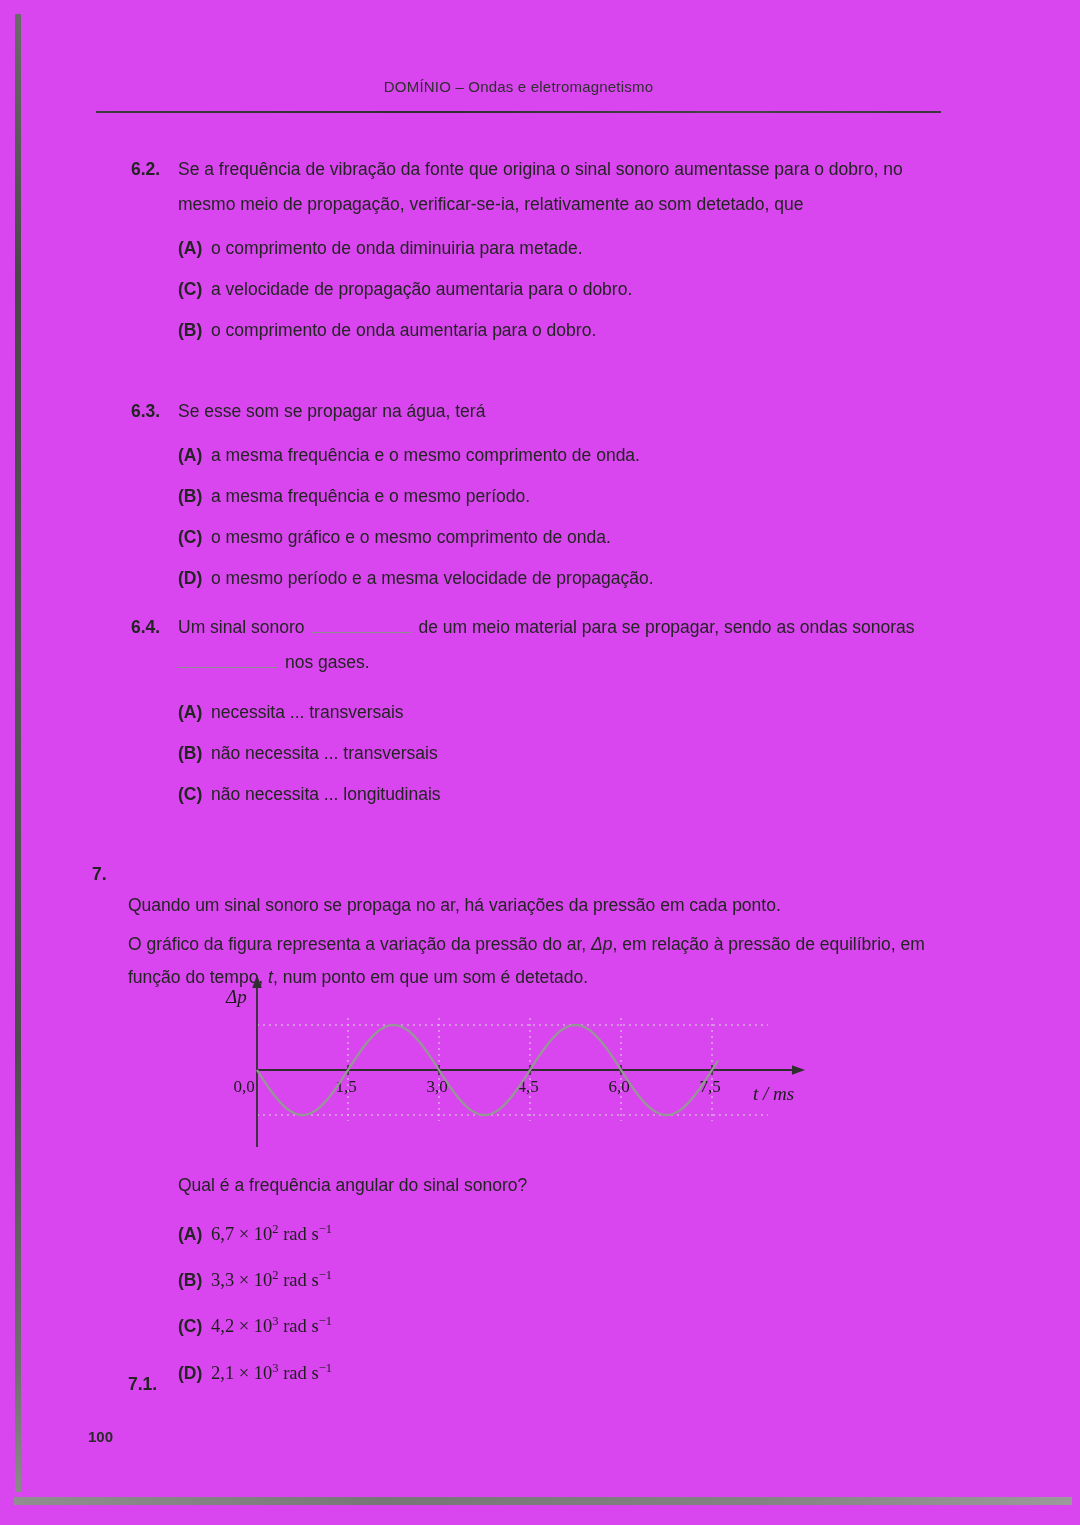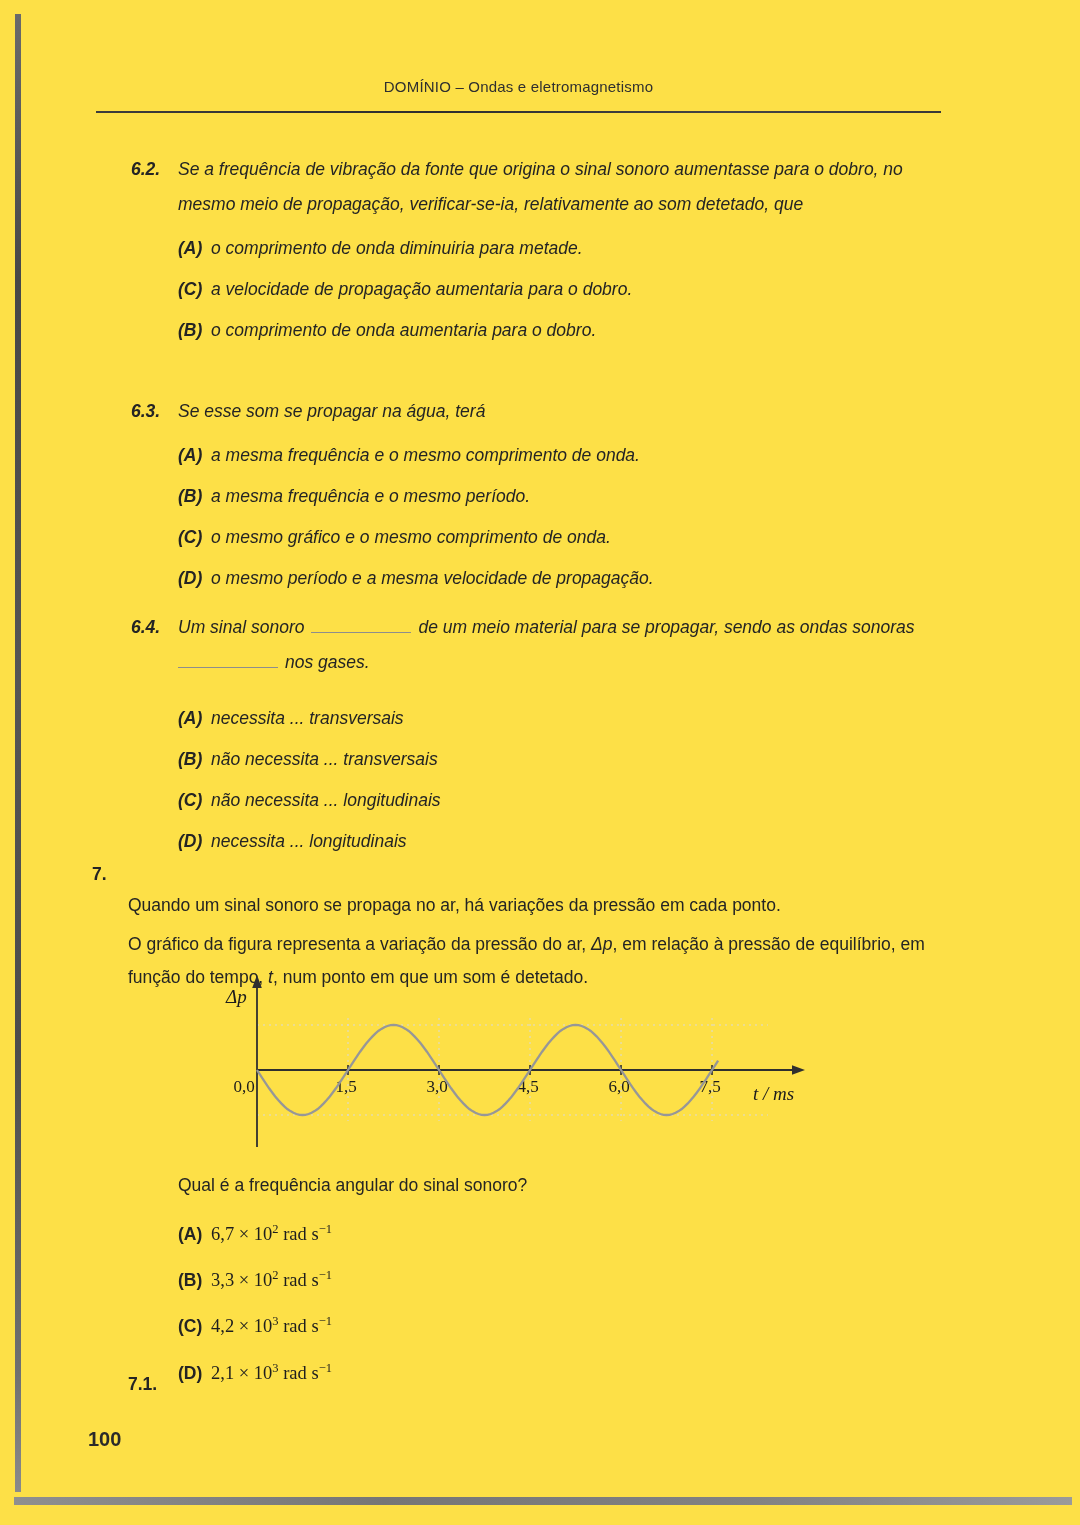--- a/index.html
+++ b/index.html
@@ -1,19 +1,19 @@
 <!DOCTYPE html>
 <html><head>
 <meta charset="utf-8">
 <style>
   * { margin:0; padding:0; box-sizing:border-box; }
   html,body { background:#e9e9e9; }
   .page {
     position:relative; width:1080px; height:1525px;
-    background:#fde047; overflow:hidden;
+    background:#d946ef; overflow:hidden;
     font-family:"Liberation Sans", sans-serif;
     color:#242424;
   }
   
   .scan-left {
     position:absolute; left:15px; top:14px; width:6px; height:1478px;
     background:linear-gradient(180deg,#6a6a6a 0%,#474747 18%,#555 45%,#4c4c4c 70%,#707070 92%,#8a8a8a 100%);
   }
   .scan-bottom {
     position:absolute; left:14px; top:1497px; width:1058px; height:8px;
@@ -25,21 +25,21 @@
     text-align:center; font-size:15px; color:#2f2f2f; letter-spacing:.2px;
   }
   .header-rule {
     position:absolute; top:111px; left:96px; width:845px; height:2px;
     background:linear-gradient(90deg,#3c3c3c,#2e2e2e 40%,#454545 75%,#383838);
   }
   
   .q { position:absolute; display:flex; font-size:17.5px; line-height:35px; }
   .q .qnum { font-weight:bold; flex:0 0 auto; }
   .q .qbody { flex:1 1 auto; }
-  .q-sub { left:131px; width:816px;font-style:italic; }
+  .q-sub { left:131px; width:816px; }
   .q-sub .qnum { width:47px; }
   .q-main { left:92px; width:884px; }
   .q-main .qnum { width:36px; }
   .q-71 { left:128px; width:820px;align-items:flex-end; }
   .q-71 .qnum { width:50px; }
   .options { margin-top:14px; }
   .opt { line-height:24px; margin-bottom:17px; white-space:nowrap; }
   .optletter { font-weight:bold; display:inline-block; width:33px; }
   .blank {
     display:inline-block; width:100px; height:15px; margin:0 7px;
@@ -55,21 +55,21 @@
   
   .graph { position:absolute; left:210px; top:966px; width:625px; height:205px; }
   .axis { stroke:#2f2f2f; stroke-width:1.8; }
   .tickmark { stroke:#2f2f2f; stroke-width:1.6; }
   .gridline { stroke:#dadada; stroke-width:1; stroke-dasharray:2 4; }
   .wave { stroke:#979797; stroke-width:2.3; fill:none; }
   .arrowhead { fill:#2f2f2f; }
   .ticklabel { font-family:"Liberation Serif","DejaVu Serif",serif; font-size:17px; fill:#1c1c1c; }
   .axislabel { font-family:"Liberation Serif","DejaVu Serif",serif; font-size:19px; font-style:italic; fill:#1c1c1c; }
   
-  .page-number { position:absolute; left:88px; top:1428px; font-size:20px; font-weight:bold; color:#2a2a2a; }
+  .page-number { position:absolute; left:88px; top:1428px; font-size:15px; font-weight:bold; color:#2a2a2a; }
 </style>
 </head>
 <body>
 
 <div class="page">
 
   <div class="scan-left"></div>
   <div class="scan-bottom"></div>
 
   <div class="header-title">DOMÍNIO – Ondas e eletromagnetismo</div>
@@ -98,25 +98,24 @@
         <div class="opt"><span class="optletter">(D)</span><span>o mesmo período e a mesma velocidade de propagação.</span></div>
       </div>
     </div>
   </section>
 
   <section class="q q-sub" style="top:610px">
     <span class="qnum">6.4.</span>
     <div class="qbody">
       <p class="qtext stemline"><span>Um sinal sonoro</span><span class="blank"></span><span>de um meio material para se propagar, sendo as ondas sonoras</span></p>
       <p class="qtext stemline"><span class="blank" style="margin-left:0"></span><span>nos gases.</span></p>
-      <div class="options" style="margin-top:26px">
+      <div class="options" style="margin-top:20px">
         <div class="opt"><span class="optletter">(A)</span><span>necessita ... transversais</span></div>
         <div class="opt"><span class="optletter">(B)</span><span>não necessita ... transversais</span></div>
         <div class="opt"><span class="optletter">(C)</span><span>não necessita ... longitudinais</span></div>
-        <div class="opt"><span class="optletter">(D)</span><span>necessita ... longitudinais</span></div>
       </div>
     </div>
   </section>
 
   <section class="q q-main" style="top:857px">
     <span class="qnum">7.</span>
     <div class="qbody">
       <p class="p1">Quando um sinal sonoro se propaga no ar, há variações da pressão em cada ponto.</p>
       <p class="p2"><span>O gráfico da figura representa a variação da pressão do ar, </span><span class="ivar">Δp</span><span>, em relação à pressão de equilíbrio, em função do tempo, </span><span class="ivar">t</span><span>, num ponto em que um som é detetado.</span></p>
     </div>

